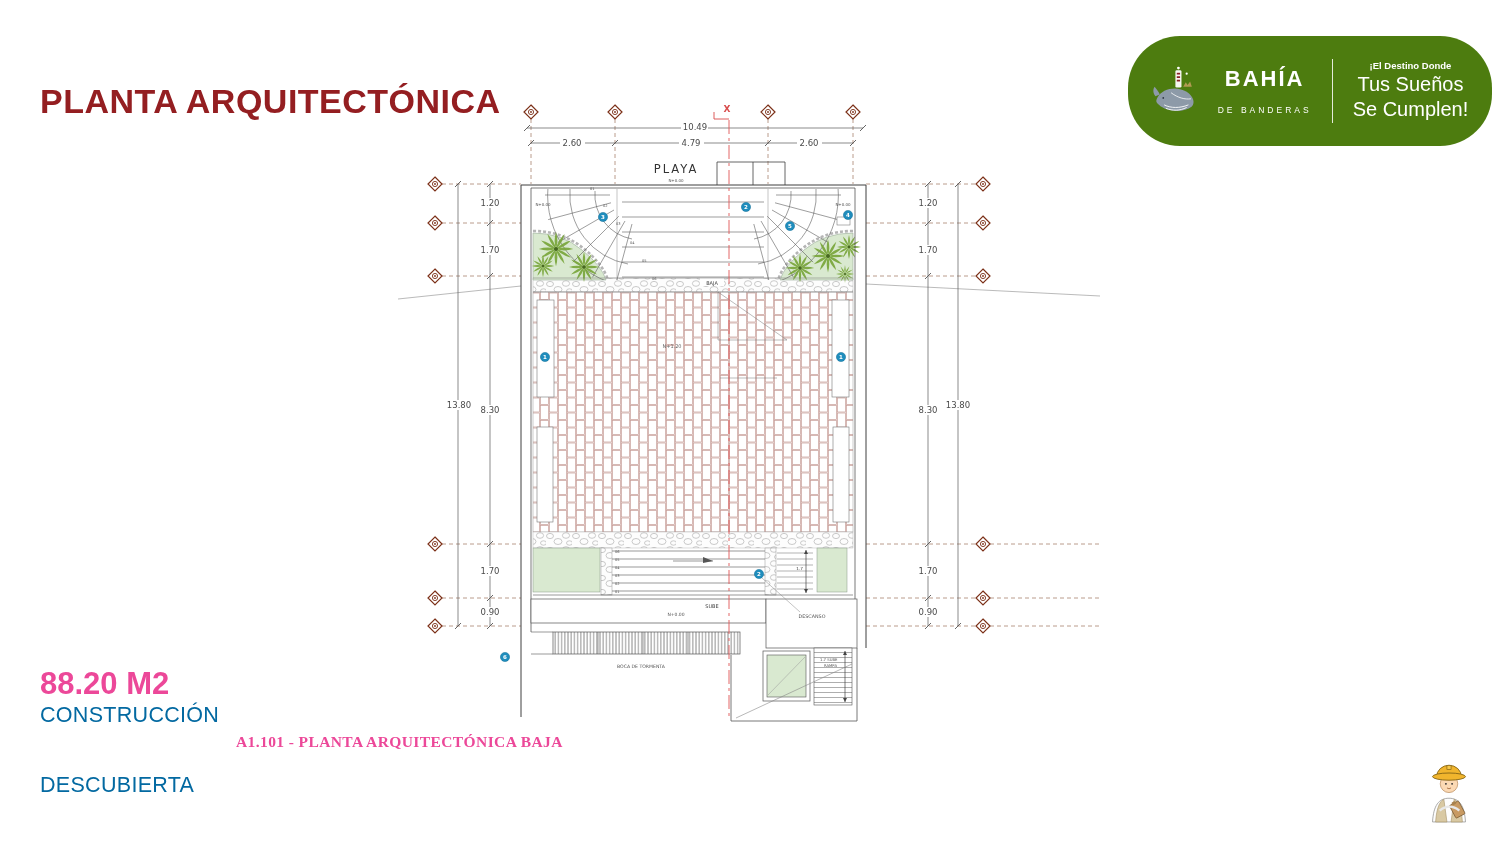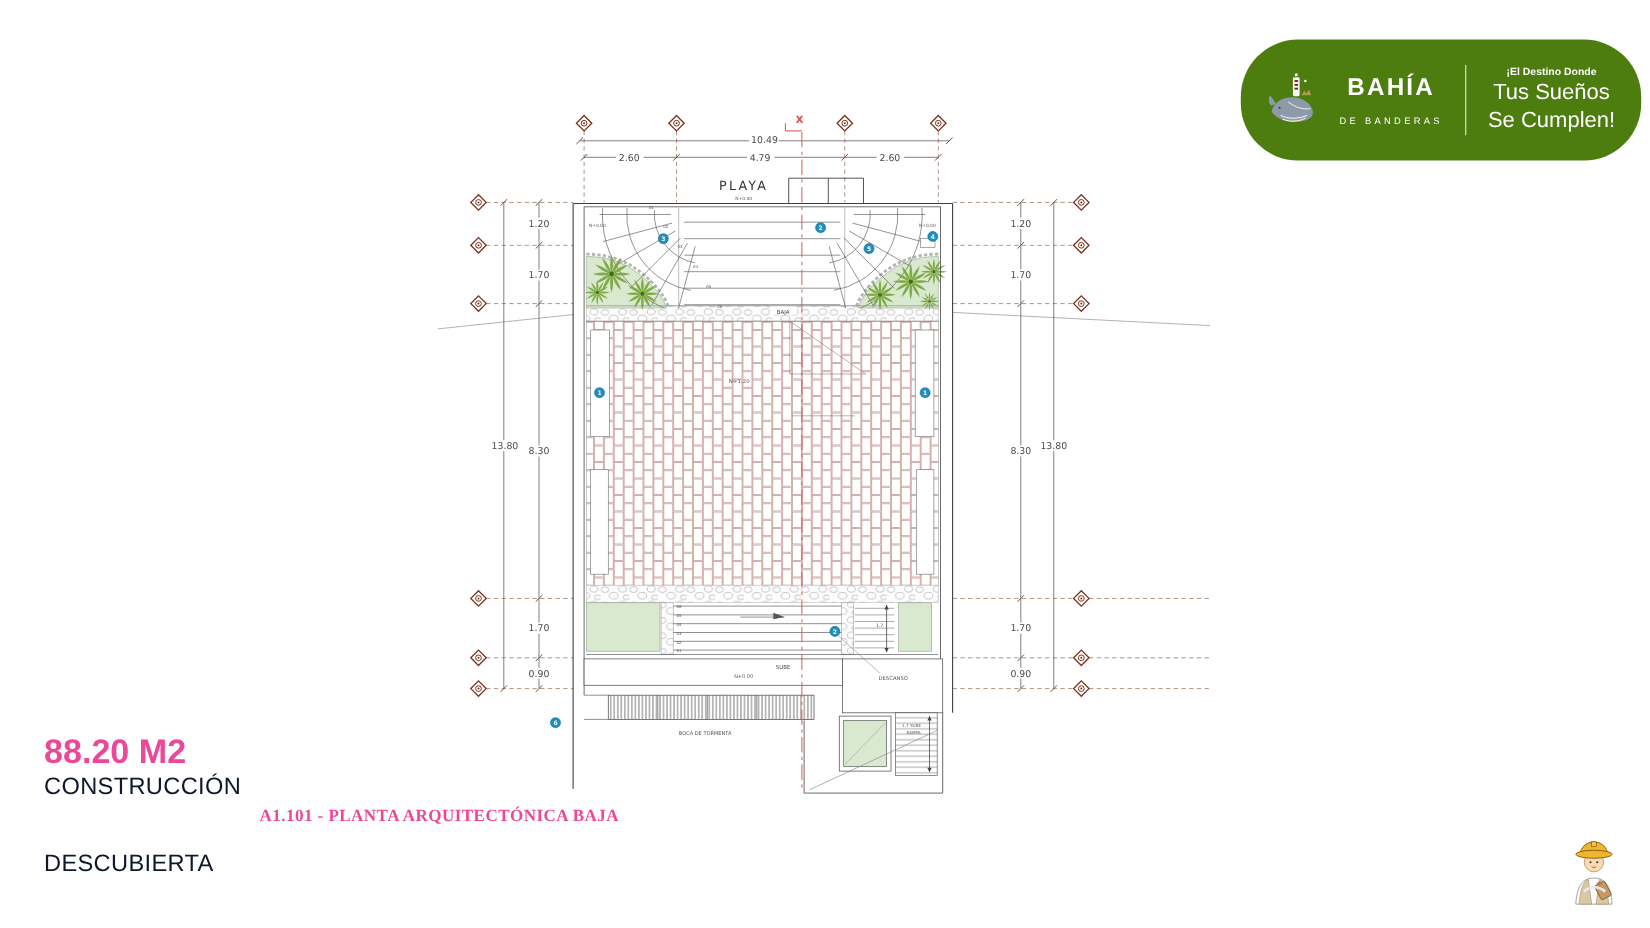--- a/index.html
+++ b/index.html
@@ -23,37 +23,38 @@
   .badge .brand-sub{font-size:8.5px;letter-spacing:3px;margin-top:16px;}
   .badge .divider{width:1px;height:64px;background:rgba(255,255,255,.85);margin:0 6px;}
   .badge .tagline{text-align:center;line-height:1.25;}
   .badge .tag1{font-size:9.5px;font-weight:bold;}
   .badge .tag2,.badge .tag3{font-size:20px;font-weight:normal;}
   
   .area-value{
     position:absolute;left:40px;top:666px;font-size:31px;font-weight:bold;color:#ec4899;
   }
   .area-sub{
-    position:absolute;left:40px;font-size:21.5px;color:#0f172a;letter-spacing:.3px;
+    position:absolute;left:40px;font-size:21.5px;color:#0369a1;letter-spacing:.3px;
   }
   .area-sub.l1{top:703px;}
   .area-sub.l2{top:773px;}
   .caption{
     position:absolute;left:236px;top:733px;font-family:"Liberation Serif","DejaVu Serif",serif;
     font-size:15.5px;font-weight:bold;color:#ec4899;letter-spacing:.4px;
   }
   .plan-svg{position:absolute;left:0;top:0;}
   .worker{position:absolute;left:1424px;top:756px;width:50px;height:68px;}
   svg text{font-family:"DejaVu Sans",sans-serif;}
 </style>
 </head>
 <body>
 
 <div class="slide">
 
+  <div class="page-title">PLANTA ARQUITECTÓNICA</div>
 
   <div class="badge">
     <svg class="logo" viewBox="0 0 60 64">
       <g stroke="none">
         <rect x="27" y="8" width="7" height="20" rx="1.5" fill="#ffffff" opacity="0.95"></rect>
         <rect x="28.6" y="11" width="3.8" height="2" fill="#8A2028"></rect>
         <rect x="28.6" y="15" width="3.8" height="2" fill="#8A2028"></rect>
         <rect x="28.6" y="19" width="3.8" height="2" fill="#8A2028"></rect>
         <circle cx="30.5" cy="5.5" r="1.6" fill="#ffffff"></circle>
         <circle cx="40" cy="12" r="1.3" fill="#ffffff"></circle>

